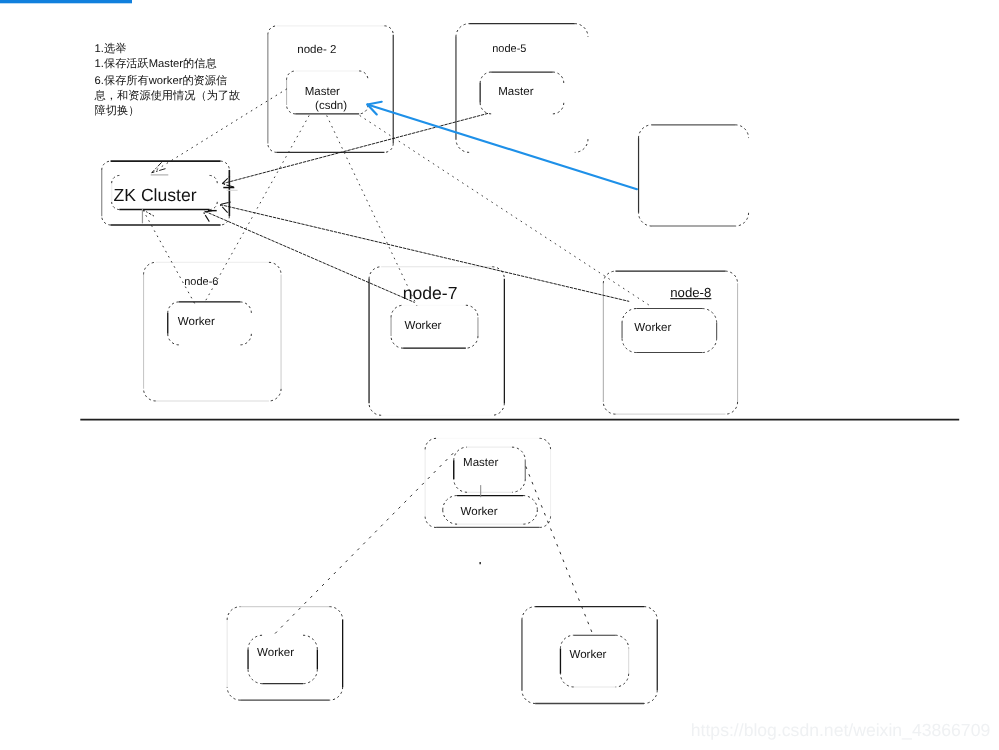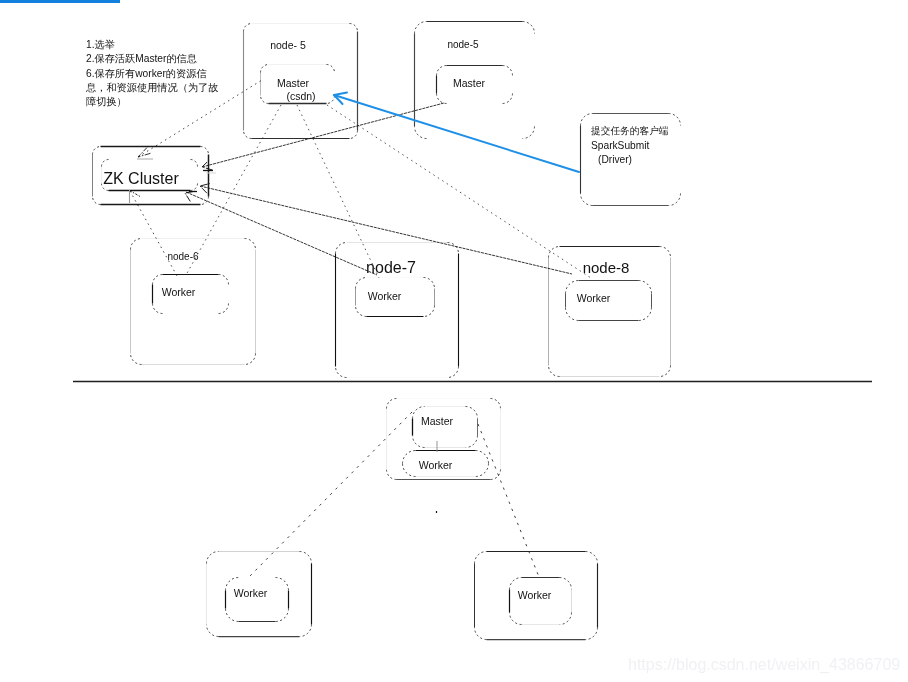--- a/index.html
+++ b/index.html
@@ -193,49 +193,44 @@
         <path d="M334 95L347 92.5M334 95L342.5 104" fill="none" stroke="#1e90e8" stroke-width="2" stroke-opacity="1" stroke-linecap="round" stroke-linejoin="miter"></path>
         <line x1="412" y1="412" x2="250" y2="576" stroke="#2a2a2a" stroke-width="0.9" stroke-opacity="1" stroke-linecap="butt" stroke-dasharray="2.4 5.2"></line>
         <line x1="478" y1="424" x2="539" y2="577" stroke="#2a2a2a" stroke-width="0.9" stroke-opacity="1" stroke-linecap="butt" stroke-dasharray="2.4 5.2"></line>
         <line x1="437" y1="441" x2="437" y2="452" stroke="#888" stroke-width="0.9" stroke-opacity="1" stroke-linecap="butt"></line>
         <line x1="436.5" y1="511" x2="436.5" y2="513" stroke="#111" stroke-width="1.2" stroke-opacity="1" stroke-linecap="butt"></line>
       </g>
   </svg>
 
   <div class="lbl" id="notes" style="left:86px;top:38px;font-size:10.2px;line-height:14.3px;color:#111;">
       <div>1.选举</div>
-      <div>2.保存活跃Master的信息</div>
+      <div>1.保存活跃Master的信息</div>
       <div>6.保存所有worker的资源信</div>
       <div>息，和资源使用情况（为了故</div>
       <div>障切换）</div>
     </div>
 
   <div class="lbl ctr" style="left:95px;top:169px;width:92px;font-size:16px;">ZK Cluster</div>
 
-  <div class="lbl ctr" style="left:231px;top:38.5px;width:114px;font-size:10.5px;">node- 5</div>
+  <div class="lbl ctr" style="left:231px;top:38.5px;width:114px;font-size:10.5px;">node- 2</div>
   <div class="lbl ctr" style="left:256px;top:77px;width:74px;font-size:10.5px;">Master</div>
   <div class="lbl ctr" style="left:264px;top:90px;width:74px;font-size:10.5px;">(csdn)</div>
 
   <div class="lbl ctr" style="left:403px;top:38.5px;width:120px;font-size:10px;">node-5</div>
   <div class="lbl ctr" style="left:432px;top:77px;width:74px;font-size:10.5px;">Master</div>
 
   <div class="lbl ctr" style="left:128px;top:251px;width:110px;font-size:10px;">node-6</div>
   <div class="lbl ctr" style="left:140px;top:286px;width:77px;font-size:10.5px;">Worker</div>
 
   <div class="lbl ctr" style="left:336px;top:258px;width:110px;font-size:16px;">node-7</div>
   <div class="lbl ctr" style="left:344.5px;top:290px;width:80px;font-size:10.5px;">Worker</div>
 
-  <div class="lbl ctr" style="left:551px;top:259px;width:110px;font-size:15px;">node-8</div>
+  <div class="lbl ctr" style="left:573px;top:259px;width:110px;font-size:12px;text-decoration:underline;">node-8</div>
   <div class="lbl ctr" style="left:550.5px;top:292px;width:86px;font-size:10.5px;">Worker</div>
 
-  <div class="lbl" id="client" style="left:591px;top:124px;font-size:10.2px;line-height:14.5px;">
-      <div style="font-size:9.7px;">提交任务的客户端</div>
-      <div>SparkSubmit</div>
-      <div style="padding-left:7px">(Driver)</div>
-    </div>
 
   <div class="lbl ctr" style="left:404px;top:415px;width:66px;font-size:10.5px;">Master</div>
   <div class="lbl ctr" style="left:392px;top:459px;width:87px;font-size:10.5px;">Worker</div>
   <div class="lbl ctr" style="left:219px;top:587px;width:63px;font-size:10.5px;">Worker</div>
   <div class="lbl ctr" style="left:503.5px;top:589px;width:62px;font-size:10.5px;">Worker</div>
 
   <div class="lbl" style="left:628px;top:655px;font-size:16px;color:#eff1f3;letter-spacing:0px;">https://blog.csdn.net/weixin_43866709</div>
 
 </div>
 

